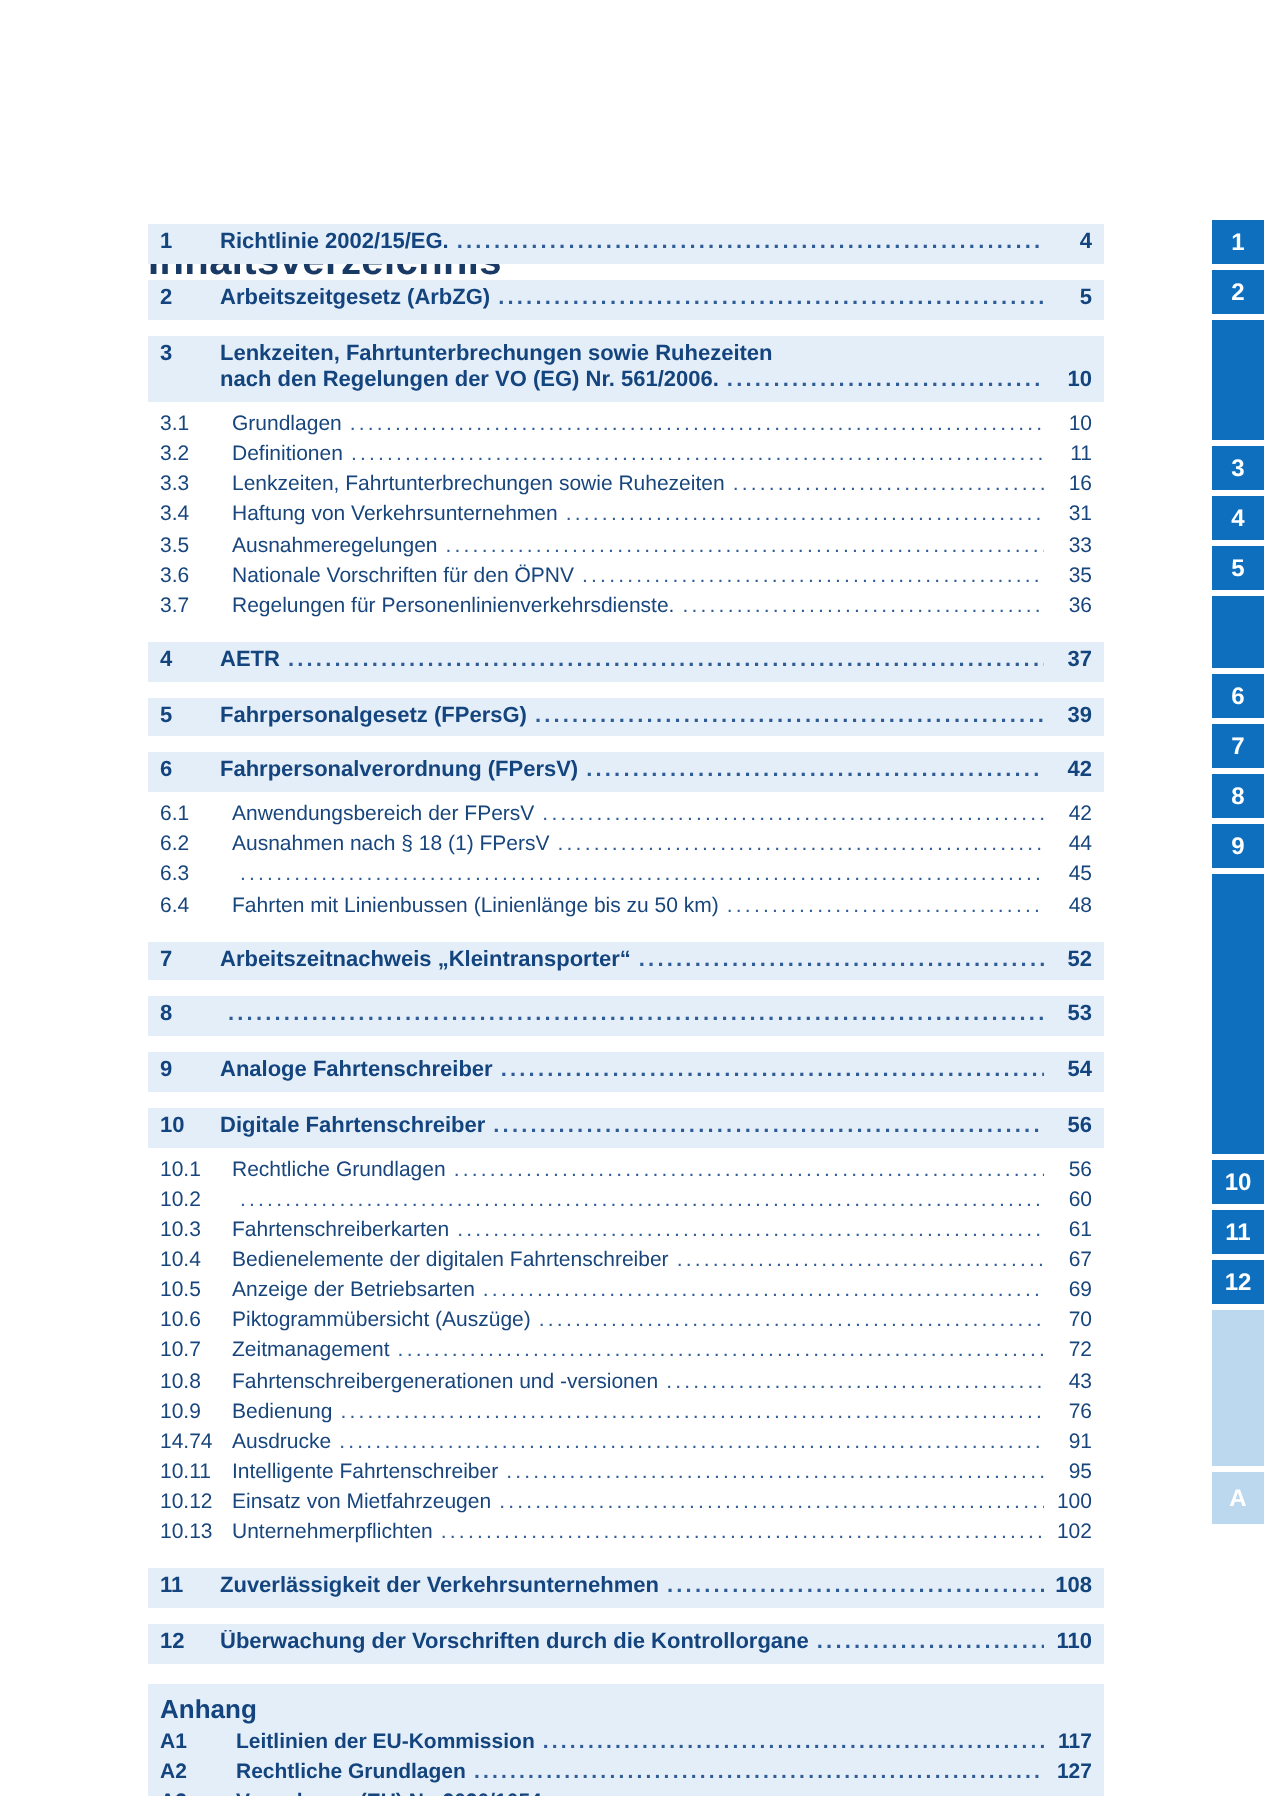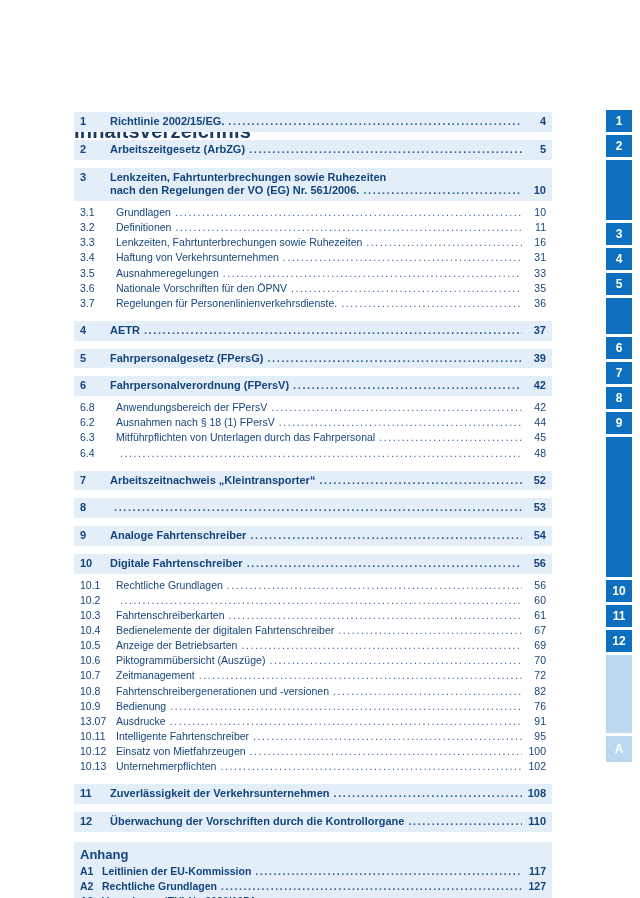--- a/index.html
+++ b/index.html
@@ -116,21 +116,21 @@
     font-weight: bold;
     color: #14447e;
     padding: 1px 0 2px 6px;
   }
   .anhang .row {
     font-size: 10.5px;
     font-weight: bold;
     color: #14447e;
     padding: 1px 0;
   }
-  .anhang .row .num { width: 28px; padding-left: 6px; box-sizing: border-box; }
+  .anhang .row .num { width: 44px; padding-left: 6px; box-sizing: border-box; }
   .anhang .row .sub2 { display: block; white-space: nowrap; }
 
   
   .rail {
     position: absolute;
     right: 8px;
     top: 110px;
     width: 26px;
   }
   .tab {
@@ -267,46 +267,46 @@
       <div class="row main-row">
         <span class="num">6</span>
         <span class="txtwrap">
           <span class="txt">Fahrpersonalverordnung (FPersV)</span>
           <span class="dots">.......................................................................................................................</span>
           <span class="pg">42</span>
         </span>
       </div>
       <div style="height: 2px;"></div>
       <div class="row sub-row">
-        <span class="num">6.8</span>
+        <span class="num">6.1</span>
         <span class="txtwrap">
           <span class="txt">Anwendungsbereich der FPersV</span>
           <span class="dots">.......................................................................................................................</span>
           <span class="pg">42</span>
         </span>
       </div>
       <div class="row sub-row">
         <span class="num">6.2</span>
         <span class="txtwrap">
           <span class="txt">Ausnahmen nach § 18 (1) FPersV</span>
           <span class="dots">.......................................................................................................................</span>
           <span class="pg">44</span>
         </span>
       </div>
       <div class="row sub-row">
         <span class="num">6.3</span>
         <span class="txtwrap">
-          <span class="txt">Mitführpflichten von Unterlagen durch das Fahrpersonal</span>
           <span class="dots">.......................................................................................................................</span>
           <span class="pg">45</span>
         </span>
       </div>
       <div class="row sub-row">
         <span class="num">6.4</span>
         <span class="txtwrap">
+          <span class="txt">Fahrten mit Linienbussen (Linienlänge bis zu 50 km)</span>
           <span class="dots">.......................................................................................................................</span>
           <span class="pg">48</span>
         </span>
       </div>
       <div class="gap-md"></div>
       <div class="row main-row">
         <span class="num">7</span>
         <span class="txtwrap">
           <span class="txt">Arbeitszeitnachweis „Kleintransporter“</span>
           <span class="dots">.......................................................................................................................</span>
@@ -393,33 +393,33 @@
           <span class="txt">Zeitmanagement</span>
           <span class="dots">.......................................................................................................................</span>
           <span class="pg">72</span>
         </span>
       </div>
       <div class="row sub-row">
         <span class="num">10.8</span>
         <span class="txtwrap">
           <span class="txt">Fahrtenschreibergenerationen und -versionen</span>
           <span class="dots">.......................................................................................................................</span>
-          <span class="pg">82</span>
+          <span class="pg">43</span>
         </span>
       </div>
       <div class="row sub-row">
         <span class="num">10.9</span>
         <span class="txtwrap">
           <span class="txt">Bedienung</span>
           <span class="dots">.......................................................................................................................</span>
           <span class="pg">76</span>
         </span>
       </div>
       <div class="row sub-row">
-        <span class="num">13.07</span>
+        <span class="num">14.74</span>
         <span class="txtwrap">
           <span class="txt">Ausdrucke</span>
           <span class="dots">.......................................................................................................................</span>
           <span class="pg">91</span>
         </span>
       </div>
       <div class="row sub-row">
         <span class="num">10.11</span>
         <span class="txtwrap">
           <span class="txt">Intelligente Fahrtenschreiber</span>

